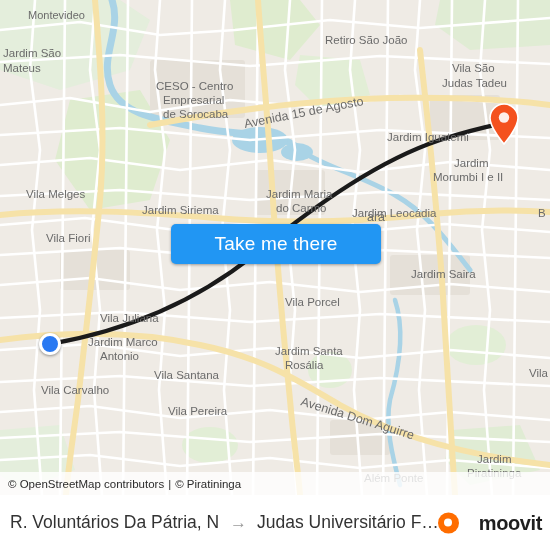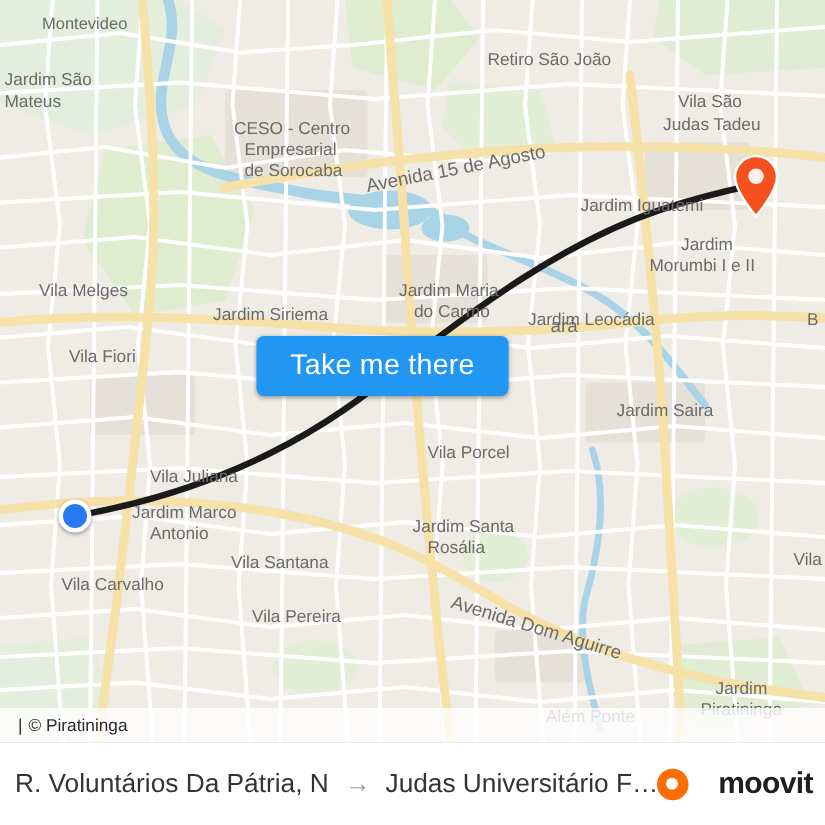--- a/index.html
+++ b/index.html
@@ -8,41 +8,41 @@
     width: 550px; height: 550px;
     font-family: "Liberation Sans", sans-serif;
     background: #e8e4df;
     overflow: hidden;
   }
   #root { position: relative; width:550px; height:550px; }
 
   
   .map {
     position:absolute; left:0; top:0; width:550px; height:495px;
-    background:#0ea5e9;
+    background:#f97316;
     overflow:hidden;
   }
   .map svg { position:absolute; left:0; top:0; }
 
   
   .attrib {
     position:absolute; left:0; bottom:0; width:550px; height:23px;
     background:rgba(255,255,255,0.80);
     display:flex; align-items:center;
     padding-left:8px;
     font-size:11.5px; color:#2b2b2b;
     z-index:40;
   }
   .attrib .sep { margin:0 4px; color:#2b2b2b; }
 
   
   .cta {
     position:absolute;
     left:171px; top:224px;
-    width:168px; height:40px;
+    width:210px; height:40px;
     background:#2196f3;
     border-radius:5px;
     display:flex; align-items:center; justify-content:center;
     color:#fff; font-size:19px; letter-spacing:.2px;
     box-shadow:0 1px 3px rgba(0,0,0,0.35);
     z-index:35;
     cursor:pointer;
   }
 
   
@@ -228,20 +228,21 @@
         <path d="M15 1 C7.3 1 1 7.3 1 15 C1 25 15 41 15 41 C15 41 29 25 29 15 C29 7.3 22.7 1 15 1 Z" fill="#f4511e" stroke="#ffffff" stroke-width="1.6"></path>
         <circle cx="15" cy="14.5" r="5.2" fill="#ffffff" opacity="0.9"></circle>
       </svg>
     </div>
 
     <div class="cta">
       <span>Take me there</span>
     </div>
 
     <div class="attrib">
+      <span>© OpenStreetMap contributors</span>
       <span class="sep">|</span>
       <span>© Piratininga</span>
     </div>
   </div>
 
   <div class="bottombar">
     <span class="stop-from">R. Voluntários Da Pátria, N…</span>
     <span class="arrow">→</span>
     <span class="stop-to">Judas Universitário F…</span>
     <div class="moovit">

